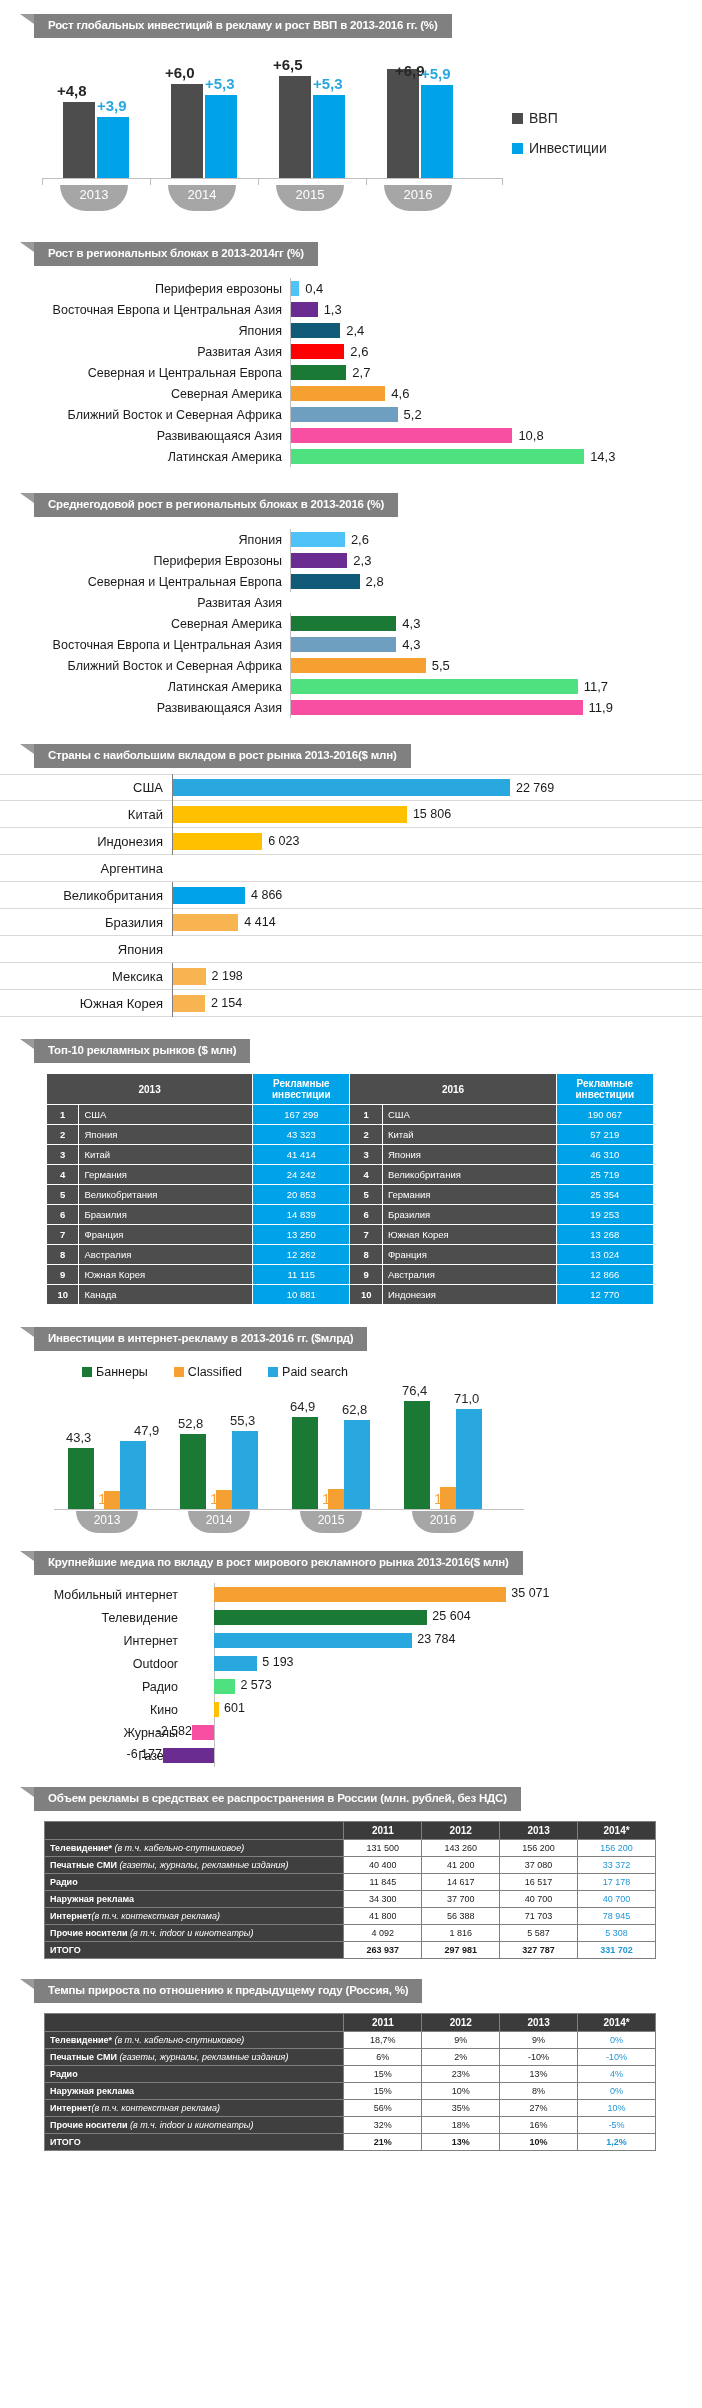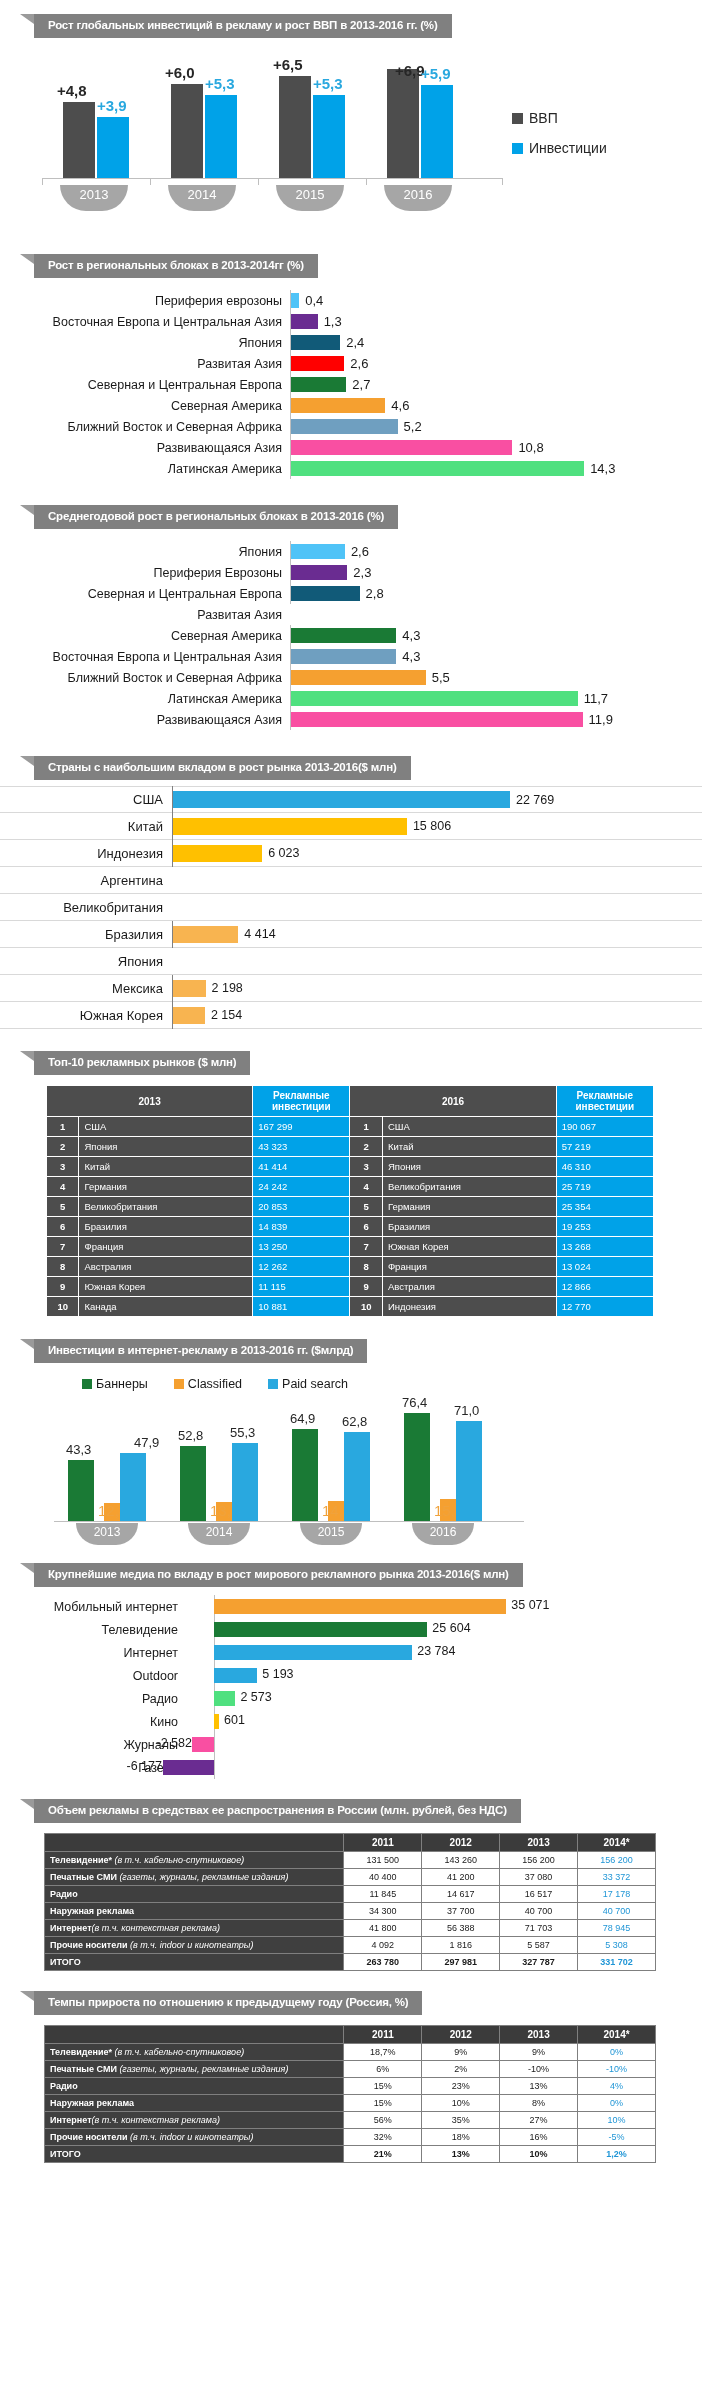--- a/index.html
+++ b/index.html
@@ -86,21 +86,21 @@
   .t10 th, .t10 td {
     border: 1px solid #ffffff;
     font-size: 9.5px;
     padding: 4px 5px;
     color: #ffffff;
   }
   .t10 th { background:#4d4d4d; text-align:center; font-weight:bold; font-size:10px; }
   .t10 th.blue { background:#00a2e8; }
   .t10 td.rank { background:#4d4d4d; text-align:center; font-weight:bold; width:28px; }
   .t10 td.name { background:#4d4d4d; text-align:left; width:150px; }
-  .t10 td.num  { background:#00a2e8; text-align:left; width:84px; }
+  .t10 td.num  { background:#00a2e8; text-align:center; width:84px; }
 
   
   .cinet { position:relative; height:180px; margin-top:10px; }
   .cinet-legend { position:absolute; left:82px; top:4px; display:flex; gap:26px; font-size:12.5px; }
   .cinet-legend span.sw { display:inline-block; width:10px; height:10px; margin-right:4px; vertical-align:-1px; }
   .cinet-plot { position:absolute; left:62px; top:28px; width:450px; height:120px; }
   .cinet-group { position:absolute; bottom:0; width:106px; height:120px; }
   .cinet-bar { position:absolute; bottom:0; width:26px; }
   .cinet-vlbl { position:absolute; font-size:13px; color:#262626; white-space:nowrap; }
   .cinet-cls { position:absolute; bottom:2px; font-size:15px; color:#f0a23c; white-space:nowrap; }
@@ -185,21 +185,21 @@
       <div class="c1-tick" style="left: 42px;"></div>
       <div class="c1-yearbox" style="left: 168px;">2014</div>
       <div class="c1-tick" style="left: 150px;"></div>
       <div class="c1-yearbox" style="left: 276px;">2015</div>
       <div class="c1-tick" style="left: 258px;"></div>
       <div class="c1-yearbox" style="left: 384px;">2016</div>
       <div class="c1-tick" style="left: 366px;"></div>
       <div class="c1-tick" style="left: 502px;"></div>
     </div>
 
-  <div class="banner-wrap" style="margin-top:34px;">
+  <div class="banner-wrap" style="margin-top:22px;">
     <span class="banner-tab"></span>
     <span class="banner">Рост в региональных блоках в 2013-2014гг  (%)</span>
   </div>
   <div class="hbar" id="hbar-s2">
       <div class="hrow">
         <div class="lbl">Периферия еврозоны</div>
         <div class="track">
           <div class="bar" style="width: 8.2px; background: rgb(79, 195, 247);"></div>
           <div class="val">0,4</div>
         </div>
@@ -352,20 +352,24 @@
         <div class="track">
           <div class="bar" style="width: 89.1404px; background: rgb(255, 192, 0);"></div>
           <div class="val">6 023</div>
         </div>
       </div>
       <div class="cty-row">
         <div class="lbl">Аргентина</div>
       </div>
       <div class="cty-row">
         <div class="lbl">Великобритания</div>
+        <div class="track">
+          <div class="bar" style="width: 72.0168px; background: rgb(0, 162, 232);"></div>
+          <div class="val">4 866</div>
+        </div>
       </div>
       <div class="cty-row">
         <div class="lbl">Бразилия</div>
         <div class="track">
           <div class="bar" style="width: 65.3272px; background: rgb(248, 180, 80);"></div>
           <div class="val">4 414</div>
         </div>
       </div>
       <div class="cty-row">
         <div class="lbl">Япония</div>
@@ -657,21 +661,21 @@
         </tr>
         <tr>
           <td class="rowlab"><span>Прочие носители</span><i> (в т.ч. indoor и кинотеатры)</i></td>
           <td class="num">4 092</td>
           <td class="num">1 816</td>
           <td class="num">5 587</td>
           <td class="num last">5 308</td>
         </tr>
         <tr class="total">
           <td class="rowlab"><span>ИТОГО</span></td>
-          <td class="num">263 780</td>
+          <td class="num">263 937</td>
           <td class="num">297 981</td>
           <td class="num">327 787</td>
           <td class="num last">331 702</td>
         </tr>
       </tbody>
   </table>
 
   <div class="banner-wrap" style="margin-top:20px;">
     <span class="banner-tab"></span>
     <span class="banner">Темпы прироста по отношению к предыдущему году (Россия, %)</span>

